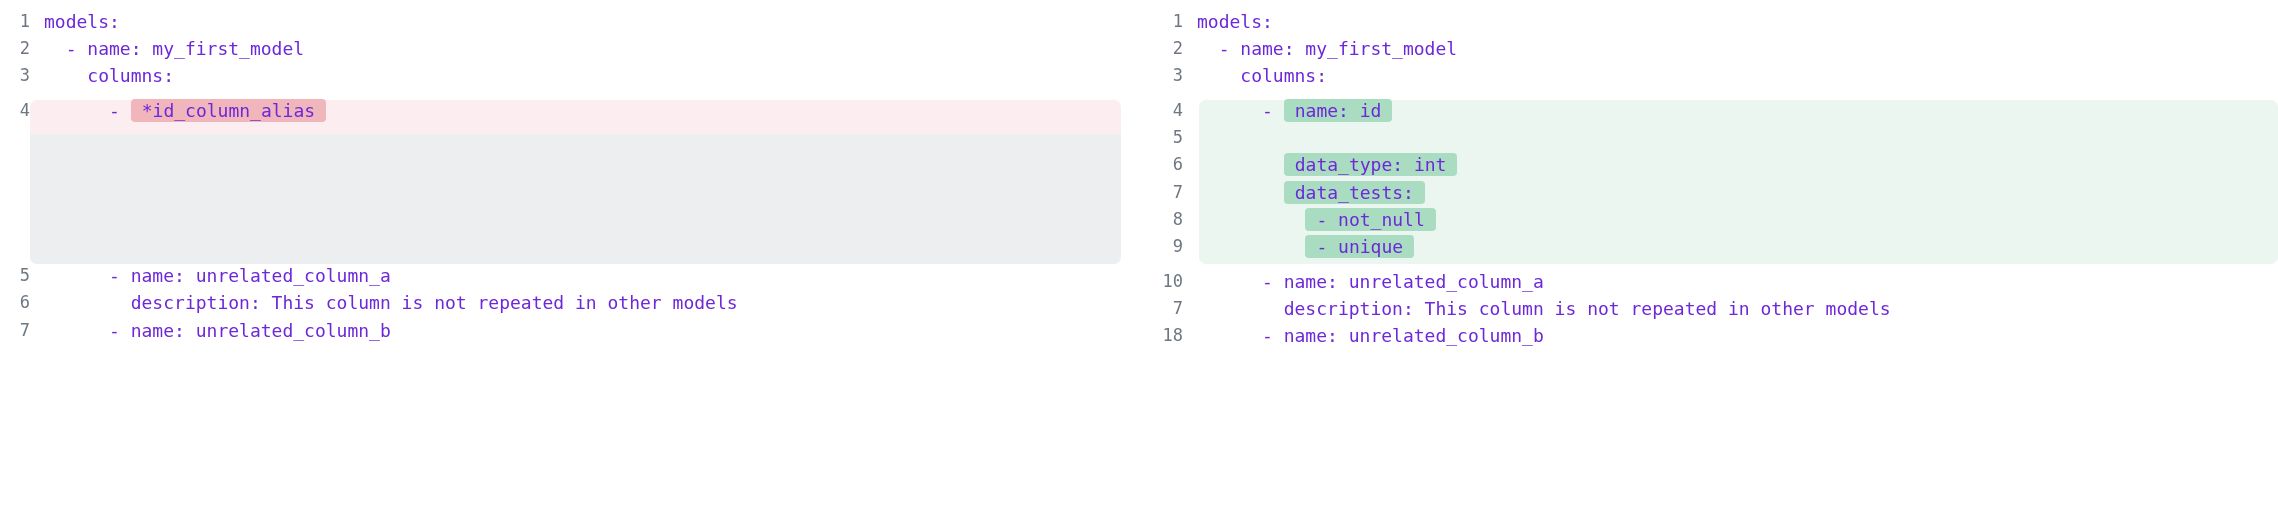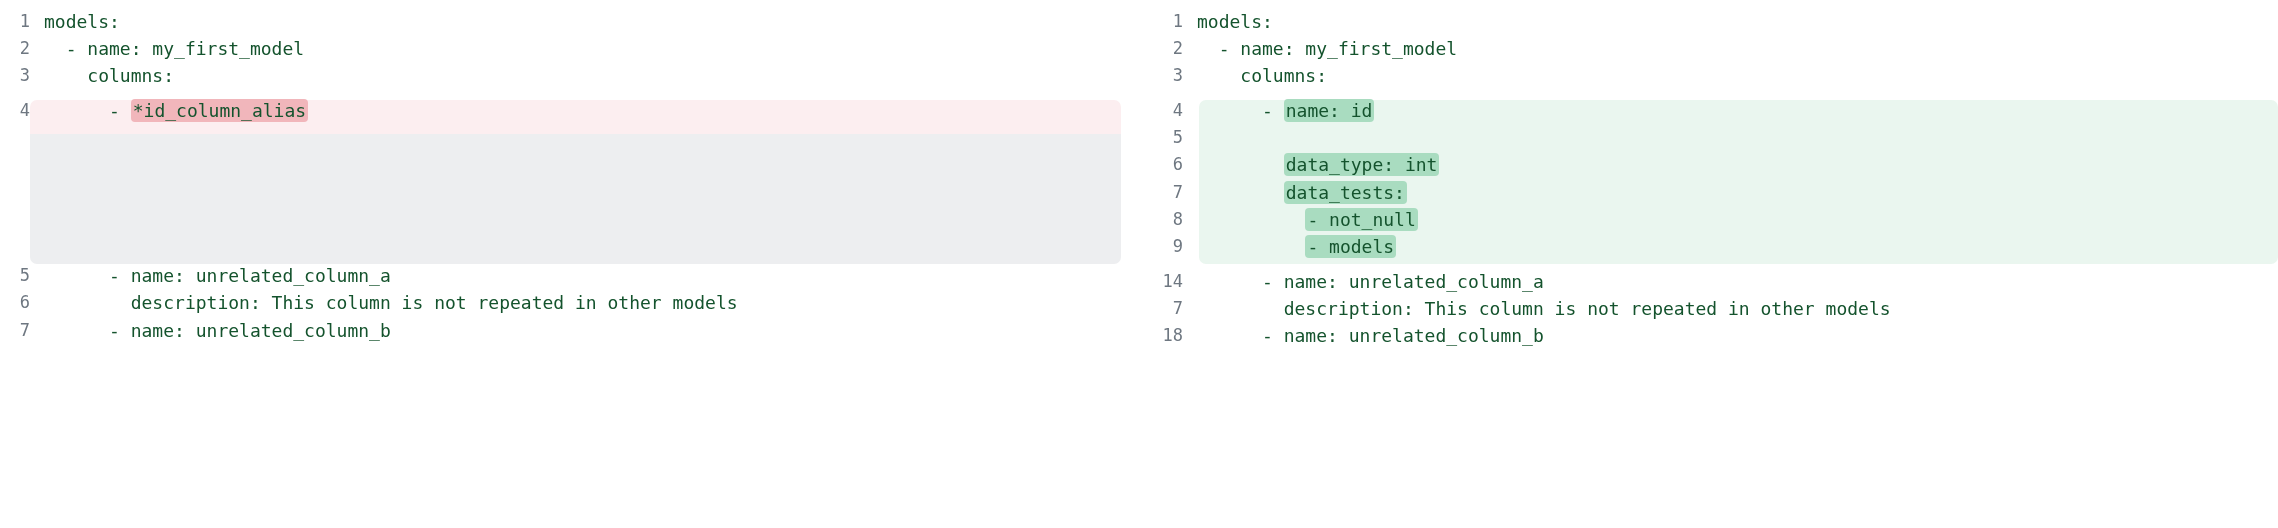--- a/index.html
+++ b/index.html
@@ -41,29 +41,29 @@
     font-size:17px;
     line-height:27.1px;
     font-family:"DejaVu Sans Mono","Liberation Mono",monospace;
     -webkit-user-select:none;
     user-select:none;
   }
   .pane-right .gutter{ width:44px; }
   .code{
     flex:1 1 auto;
     padding-left:14px;
-    color:#14532d;
+    color:#6d28d9;
     font-size:18px;
     line-height:27.1px;
     white-space:pre;
     font-family:"DejaVu Sans Mono","Liberation Mono",monospace;
   }
   .tok{
     border-radius:4px;
-    padding:1px 2px;
+    padding:1px 11px;
   }
   .tok-del{ background:#f1b6bb; }
   .tok-add{ background:#a9dcc0; }
 
   
   .rowbg{
     position:absolute;
     left:30px;
     right:18px;
     pointer-events:none;
@@ -183,27 +183,27 @@
         <span class="code"><span>        </span><span class="tok tok-add">data_tests:</span></span>
       </div>
 
       <div class="line">
         <span class="gutter">8</span>
         <span class="code"><span>          </span><span class="tok tok-add">- not_null</span></span>
       </div>
 
       <div class="line">
         <span class="gutter">9</span>
-        <span class="code"><span>          </span><span class="tok tok-add">- models</span></span>
-      </div>
-
-      <div class="spacer"></div>
-
-      <div class="line">
-        <span class="gutter">14</span>
+        <span class="code"><span>          </span><span class="tok tok-add">- unique</span></span>
+      </div>
+
+      <div class="spacer"></div>
+
+      <div class="line">
+        <span class="gutter">10</span>
         <span class="code"><span>      - name: unrelated_column_a</span></span>
       </div>
 
       <div class="line">
         <span class="gutter">7</span>
         <span class="code"><span>        description: This column is not repeated in other models</span></span>
       </div>
 
       <div class="line">
         <span class="gutter">18</span>

